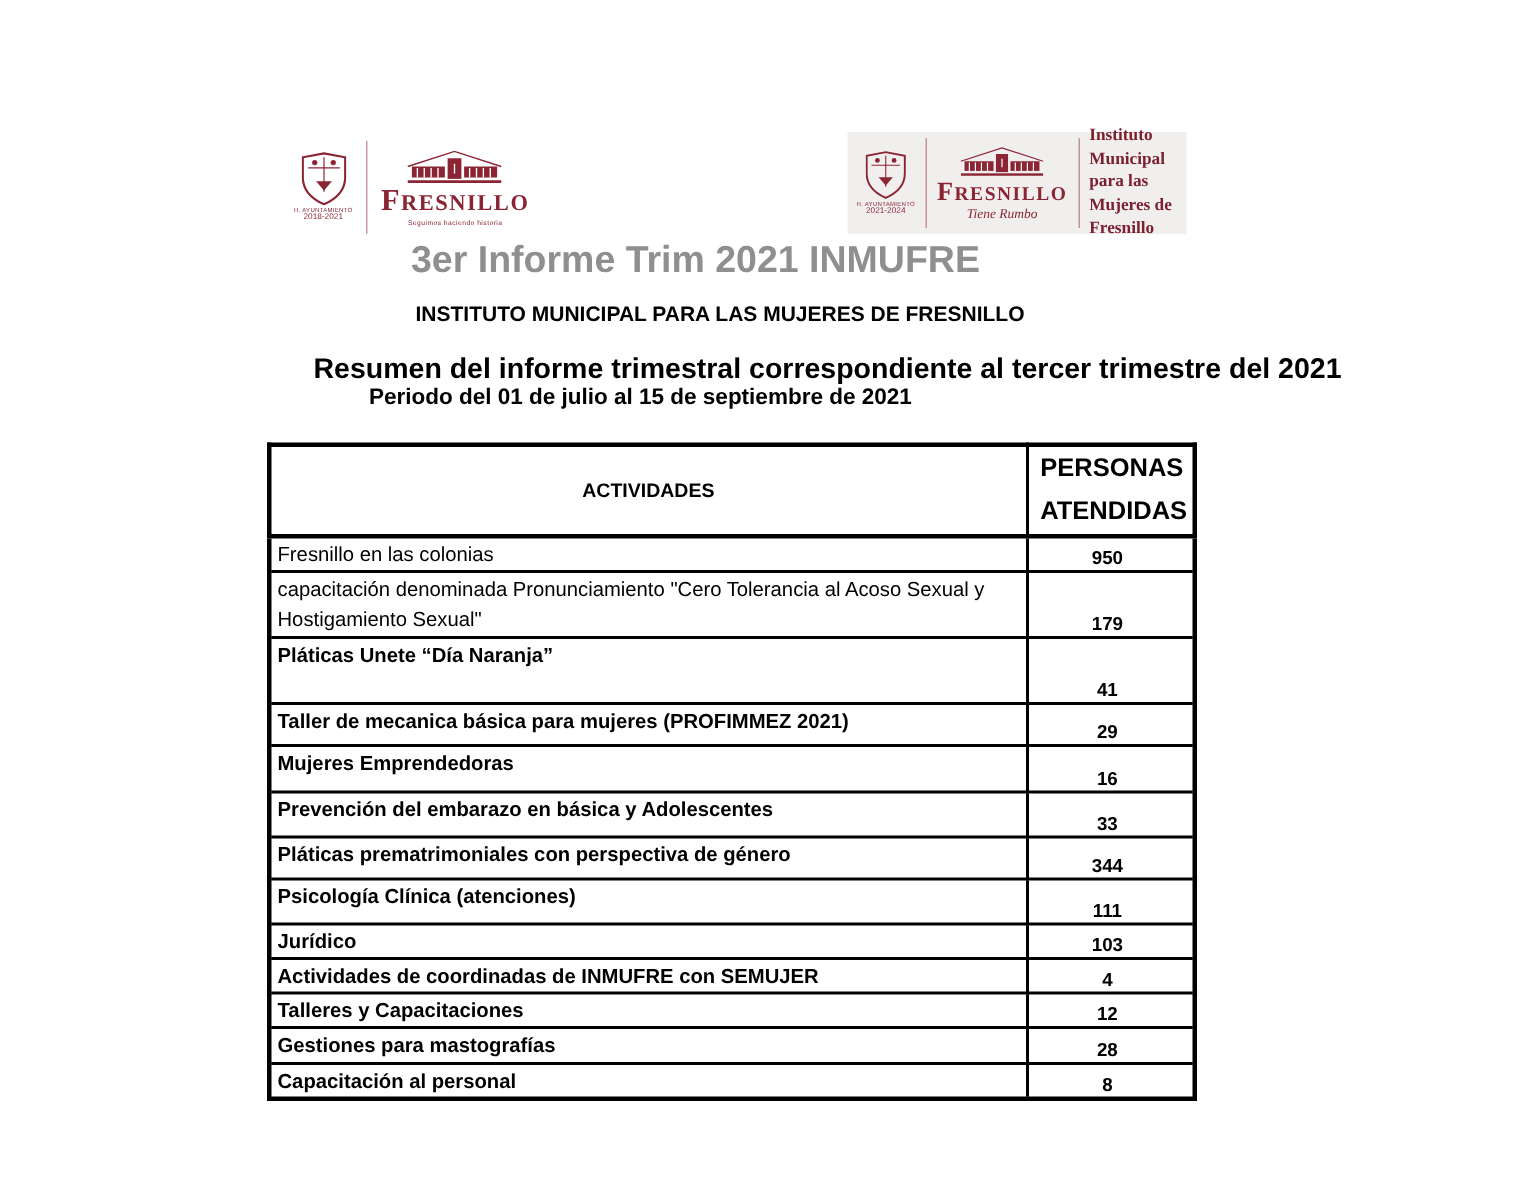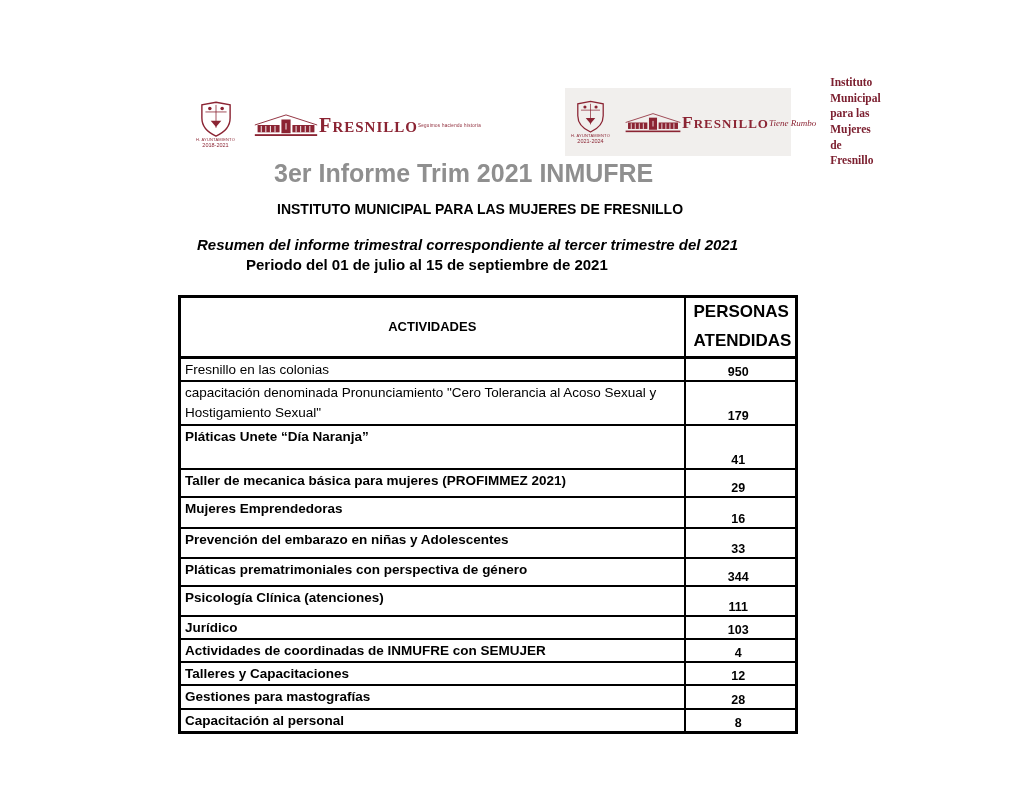--- a/index.html
+++ b/index.html
@@ -17,36 +17,36 @@
   .page{position:absolute;inset:0;background:#fff;}
 
   
   .logo-block{position:absolute;display:flex;align-items:center;}
   .logo-left{left:196px;top:94px;width:162px;height:62px;gap:9px;}
   .logo-right{left:565px;top:88px;width:226px;height:68px;background:var(--panel-bg);gap:7px;padding:4px 6px;}
   .crest-block{display:flex;flex-direction:column;align-items:center;color:var(--brand);}
   .crest-caption{font-size:4px;line-height:1.3;text-align:center;letter-spacing:.2px;white-space:nowrap;}
   .crest-years{font-size:5.5px;line-height:1.2;text-align:center;}
   .logo-divider{width:1px;align-self:stretch;background:rgba(139,36,51,.45);}
-  .fresnillo-block{display:flex;flex-direction:row;align-items:center;color:var(--brand);}
+  .fresnillo-block{display:flex;flex-direction:column;align-items:center;color:var(--brand);}
   .wordmark{font-family:"Liberation Serif","DejaVu Serif",serif;font-weight:bold;letter-spacing:1px;line-height:1;}
   .wordmark::first-letter{font-size:135%;}
   .logo-left .wordmark{font-size:15px;margin-top:1px;}
   .logo-right .wordmark{font-size:13px;margin-top:1px;}
   .tagline-plain{font-size:4.5px;letter-spacing:.3px;margin-top:1px;white-space:nowrap;}
   .tagline-script{font-family:"Liberation Serif","DejaVu Serif",serif;font-style:italic;font-size:9px;margin-top:1px;white-space:nowrap;}
   .institute-name{
     font-family:"Liberation Serif","DejaVu Serif",serif;font-weight:bold;
     color:#7c2030;font-size:11.5px;line-height:1.35;width:94px;
   }
 
   
   .doc-title{position:absolute;left:274px;top:159px;font-size:25px;font-weight:bold;color:var(--title-gray);white-space:nowrap;}
   .doc-subtitle{position:absolute;left:277px;top:201px;font-size:14px;font-weight:bold;white-space:nowrap;}
-  .summary-line1{position:absolute;left:197px;top:236px;font-size:15px;font-weight:bold;white-space:nowrap;font-style:italic;}
+  .summary-line1{position:absolute;left:209px;top:236px;font-size:19px;font-weight:bold;white-space:nowrap;}
   .summary-line2{position:absolute;left:246px;top:256px;font-size:15px;font-weight:bold;white-space:nowrap;}
 
   
   table.report{
     position:absolute;left:178px;top:295px;width:617px;
     border-collapse:collapse;table-layout:fixed;border:3px solid var(--ink);
   }
   table.report col.c1{width:505px;}
   table.report col.c2{width:112px;}
   table.report th,table.report td{border:2px solid var(--ink);}
@@ -186,21 +186,21 @@
   </tr>
         <tr>
     <td class="activity-cell bold">Taller de mecanica básica para mujeres (PROFIMMEZ 2021)</td>
     <td class="value-cell">29</td>
   </tr>
         <tr>
     <td class="activity-cell bold">Mujeres Emprendedoras</td>
     <td class="value-cell">16</td>
   </tr>
         <tr>
-    <td class="activity-cell bold">Prevención del embarazo en niñas y Adolescentes</td>
+    <td class="activity-cell bold">Prevención del embarazo en básica y Adolescentes</td>
     <td class="value-cell">33</td>
   </tr>
         <tr>
     <td class="activity-cell bold">Pláticas prematrimoniales con perspectiva de género</td>
     <td class="value-cell">344</td>
   </tr>
         <tr>
     <td class="activity-cell bold">Psicología Clínica (atenciones)</td>
     <td class="value-cell">111</td>
   </tr>

